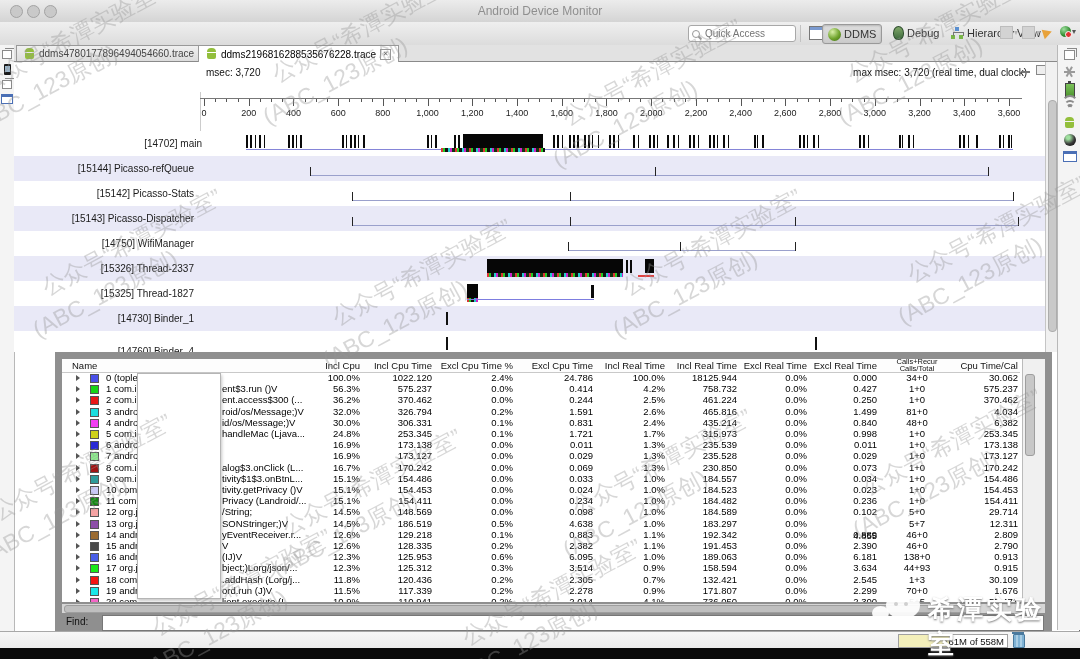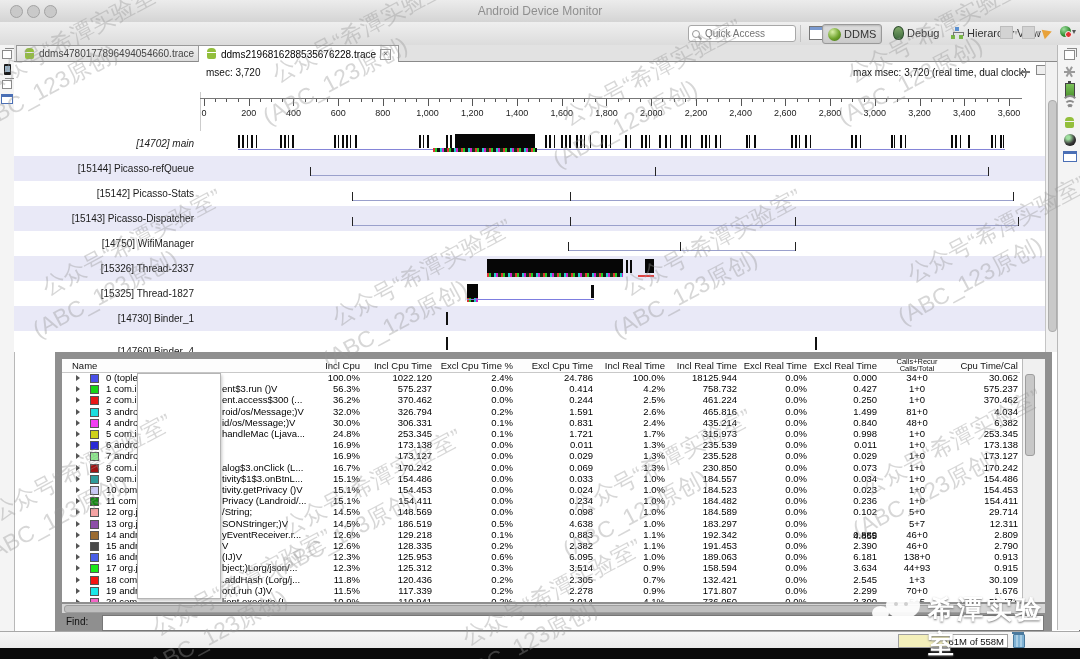--- a/index.html
+++ b/index.html
@@ -257,21 +257,21 @@
       <div style="position: absolute; left: 572.48px; top: 46px; width: 40px; text-align: center; font-size: 9px; color: rgb(34, 34, 34);">1,800</div>
       <div style="position: absolute; left: 617.2px; top: 46px; width: 40px; text-align: center; font-size: 9px; color: rgb(34, 34, 34);">2,000</div>
       <div style="position: absolute; left: 661.92px; top: 46px; width: 40px; text-align: center; font-size: 9px; color: rgb(34, 34, 34);">2,200</div>
       <div style="position: absolute; left: 706.64px; top: 46px; width: 40px; text-align: center; font-size: 9px; color: rgb(34, 34, 34);">2,400</div>
       <div style="position: absolute; left: 751.36px; top: 46px; width: 40px; text-align: center; font-size: 9px; color: rgb(34, 34, 34);">2,600</div>
       <div style="position: absolute; left: 796.08px; top: 46px; width: 40px; text-align: center; font-size: 9px; color: rgb(34, 34, 34);">2,800</div>
       <div style="position: absolute; left: 840.8px; top: 46px; width: 40px; text-align: center; font-size: 9px; color: rgb(34, 34, 34);">3,000</div>
       <div style="position: absolute; left: 885.52px; top: 46px; width: 40px; text-align: center; font-size: 9px; color: rgb(34, 34, 34);">3,200</div>
       <div style="position: absolute; left: 930.24px; top: 46px; width: 40px; text-align: center; font-size: 9px; color: rgb(34, 34, 34);">3,400</div>
       <div style="position: absolute; left: 974.96px; top: 46px; width: 40px; text-align: center; font-size: 9px; color: rgb(34, 34, 34);">3,600</div>
-      <div style="position: absolute; left: 0px; top: 69px; width: 1031px; height: 25px; background: rgb(255, 255, 255); font-style: italic;">
+      <div style="position: absolute; left: 8px; top: 69px; width: 1031px; height: 25px; background: rgb(255, 255, 255);">
         <div style="position: absolute; left: 0px; top: 0px; width: 180px; height: 25px; line-height: 25px; text-align: right; font-size: 10px; color: rgb(26, 26, 26); padding-right: 4px; overflow: hidden;">[14702] main</div>
         <div style="position: absolute; left: 0px; top: 0px; width: 100%; height: 100%; overflow: hidden;">
           <div style="position: absolute; left: 224px; top: 18px; width: 767px; height: 1px; background: rgb(133, 133, 216);"></div>
           <div style="position: absolute; left: 441px; top: 3px; width: 80px; height: 14px; background: rgb(6, 6, 6);"></div>
           <div style="position: absolute; left: 224px; top: 4px; width: 2px; height: 13px; background: rgb(10, 10, 10);"></div>
           <div style="position: absolute; left: 228px; top: 4px; width: 2px; height: 13px; background: rgb(10, 10, 10);"></div>
           <div style="position: absolute; left: 233px; top: 4px; width: 1px; height: 13px; background: rgb(10, 10, 10);"></div>
           <div style="position: absolute; left: 237px; top: 4px; width: 2px; height: 13px; background: rgb(10, 10, 10);"></div>
           <div style="position: absolute; left: 242px; top: 4px; width: 1px; height: 13px; background: rgb(10, 10, 10);"></div>
           <div style="position: absolute; left: 266px; top: 4px; width: 2px; height: 13px; background: rgb(10, 10, 10);"></div>

